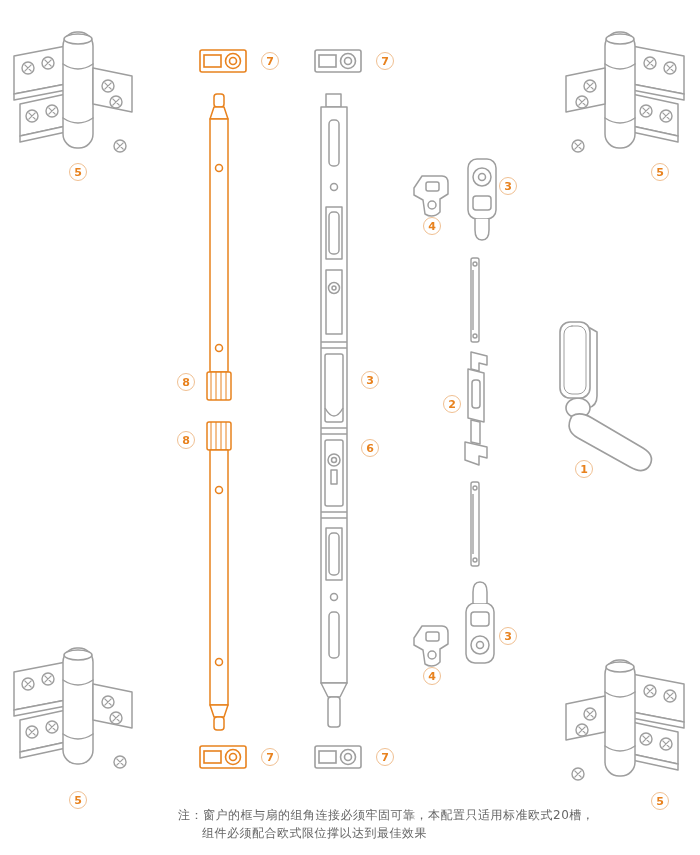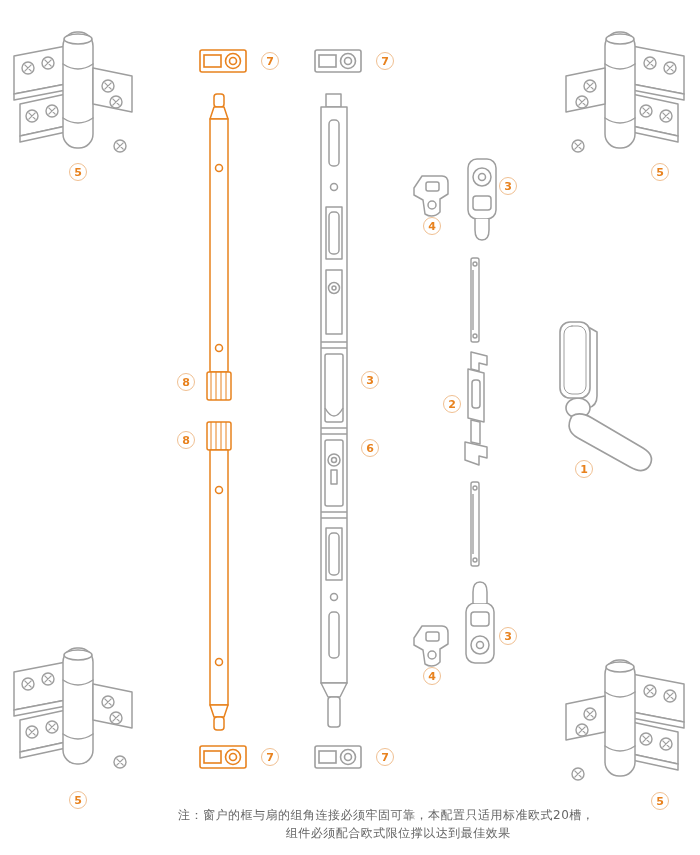--- a/index.html
+++ b/index.html
@@ -15,21 +15,21 @@
     position:absolute; width:18px; height:18px;
     border:1px solid #f0c092; border-radius:50%;
     background:#fff; color:#e8821e;
     font-size:11px; font-weight:bold; line-height:1;
     display:flex; align-items:center; justify-content:center;
   }
   .footer {
     position:absolute; left:178px; top:806px;
     font-size:12px; color:#666; line-height:18px; letter-spacing:.5px;
   }
-  .footer .indent { padding-left:24px;text-align:center; }
+  .footer .indent { padding-left:24px; }
 </style>
 </head>
 <body>
 
 <div class="canvas">
 
   <svg class="defs" aria-hidden="true">
     <defs>
       <g id="g-screw">
         <circle cx="8" cy="8" r="6" fill="#fff" stroke="currentColor" stroke-width="1.4"></circle>

